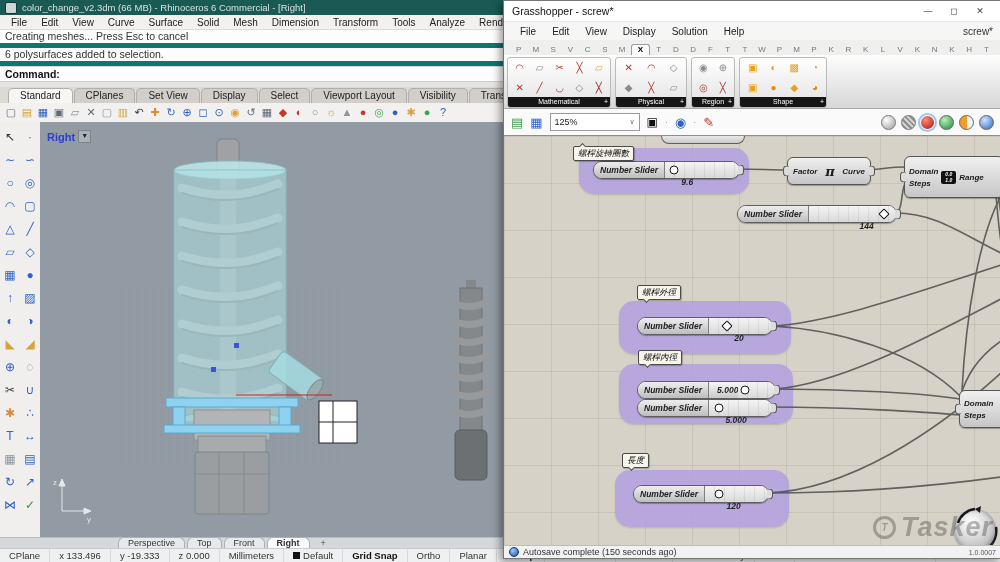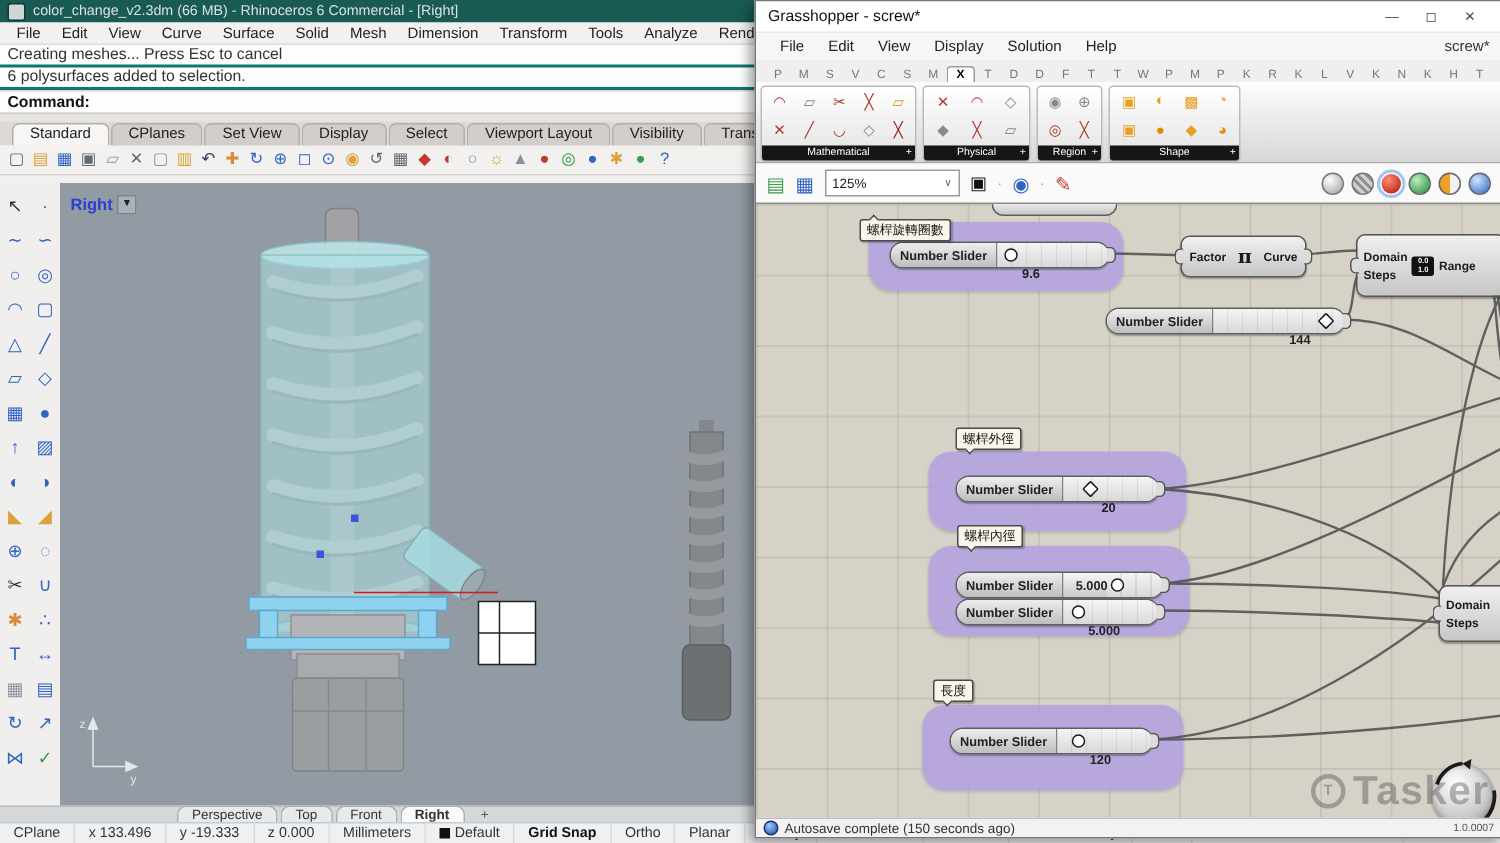--- a/index.html
+++ b/index.html
@@ -4,21 +4,21 @@
 <style>
   html,body{margin:0;padding:0;background:#444;}
   #screen{position:relative;width:1000px;height:562px;overflow:hidden;
     font-family:"Liberation Sans",sans-serif;background:#f0f0f0;-webkit-font-smoothing:antialiased;}
   
   .r-title{height:15px;background:#1a5a55;color:#d7e2e0;font-size:9.5px;display:flex;align-items:center;gap:5px;padding:0 5px;}
   .r-applogo{width:10px;height:10px;background:#cfd6d4;border:1px solid #0d3a36;border-radius:2px;}
   .r-menu{height:14px;background:#f2f1f0;display:flex;align-items:center;font-size:10px;color:#222;padding-left:4px;border-bottom:1px solid #dcdcdc;}
   .r-menu span{padding:0 7px;}
   .r-cmd{background:#fdfdfd;font-size:10.5px;color:#333;}
-  .r-cmd .line{height:13px;line-height:13px;padding-left:5px;border-bottom:2px solid #0f766e;}
+  .r-cmd .line{height:13px;line-height:13px;padding-left:5px;border-bottom:5px solid #0f766e;}
   .r-cmd .prompt{height:14px;line-height:14px;padding-left:5px;font-weight:bold;color:#111;border-top:1px solid #d8d8d8;}
   .r-gap{height:5px;background:#e6e4e2;border-top:1px solid #cfcdca;}
   .r-tabs{height:16px;display:flex;align-items:flex-end;background:#ddd9d5;padding-left:8px;font-size:10px;color:#222;}
   .r-tab{padding:1px 11px 2px;margin-right:1px;background:#d2cec9;border:1px solid #b3afaa;border-bottom:none;border-radius:5px 5px 0 0;}
   .r-tab.active{background:#f7f6f5;}
   .r-icons{height:19px;background:#f2f1ef;border-bottom:1px solid #d5d3d0;display:flex;align-items:center;padding-left:3px;}
   .r-icons .ticon{width:16px;text-align:center;font-size:11px;line-height:17px;}
   .sidebar{position:absolute;left:0;top:122px;width:40px;height:416px;background:#f1efee;border-right:1px solid #d5d3d0;
     display:grid;grid-template-columns:1fr 1fr;align-content:start;padding-top:3px;}
   .sidebar .stool{height:23px;display:flex;align-items:center;justify-content:center;font-size:12px;}
@@ -60,21 +60,21 @@
   .spheres{margin-left:auto;display:flex;align-items:center;gap:5px;}
   .sph{width:13px;height:13px;border-radius:50%;}
   .sph-gray{background:radial-gradient(circle at 35% 30%,#fff,#9c9c9c);border:1px solid #777;}
   .sph-hatch{background:repeating-linear-gradient(45deg,#cfcfcf 0 2px,#8f8f8f 2px 4px);border:1px solid #777;}
   .sph-red-sel{background:radial-gradient(circle at 35% 30%,#ff8a7a,#b01200);outline:2px solid #9fc6f2;outline-offset:1px;}
   .sph-green{background:radial-gradient(circle at 35% 30%,#b9f0c0,#1f8a32);border:1px solid #666;}
   .sph-orange{background:linear-gradient(90deg,#f0a028 50%,#f2f2f2 50%);border:1px solid #666;}
   .sph-blue{background:radial-gradient(circle at 35% 30%,#cfe6ff,#2f63c4);border:1px solid #666;}
   .gh-canvas{position:relative;flex:1;background:#d6d2c7;overflow:hidden;
     background-image:linear-gradient(rgba(160,152,132,.25) 1px,transparent 1px),linear-gradient(90deg,rgba(160,152,132,.25) 1px,transparent 1px);
-    background-size:47px 47px;}
+    background-size:47px 47px;font-style:italic;}
   .gh-status{height:12px;background:#f2f2f2;border-top:1px solid #bdbdbd;display:flex;align-items:center;gap:4px;font-size:9px;color:#333;padding:0 5px;}
   .as-icon{width:8px;height:8px;border-radius:50%;background:radial-gradient(circle at 35% 30%,#9ecbff,#1d4ea8);border:1px solid #17336b;}
   .gh-version{margin-left:auto;font-size:7px;color:#555;}
   
   .pgroup{position:absolute;background:rgba(177,160,224,.85);border-radius:15px;box-shadow:0 1px 2px rgba(0,0,0,.15);}
   .tag{position:absolute;background:#f8f5ec;border:1px solid #4a4a4a;border-radius:2px;font-size:8.5px;height:13px;line-height:12px;padding:0 4px;color:#111;z-index:3;box-shadow:1px 1px 1px rgba(0,0,0,.25);}
   .tag::after{content:"";position:absolute;left:6px;bottom:-3px;width:4px;height:4px;background:#f8f5ec;border-right:1px solid #4a4a4a;border-bottom:1px solid #4a4a4a;transform:rotate(45deg);}
   .tag.caret-top::after{bottom:auto;top:-3px;border:none;border-left:1px solid #4a4a4a;border-top:1px solid #4a4a4a;}
   .slider{position:absolute;height:16px;border:1px solid #5f5f5f;border-radius:9px;background:linear-gradient(#f7f7f7,#c9c9c9);display:flex;font-size:8.5px;font-weight:bold;color:#222;box-shadow:0 1px 1px rgba(0,0,0,.3);z-index:2;}
   .slider .lbl{display:flex;align-items:center;padding:0 6px;border-right:1px solid #808080;background:linear-gradient(#eeeeee,#bdbdbd);border-radius:8px 0 0 8px;}

